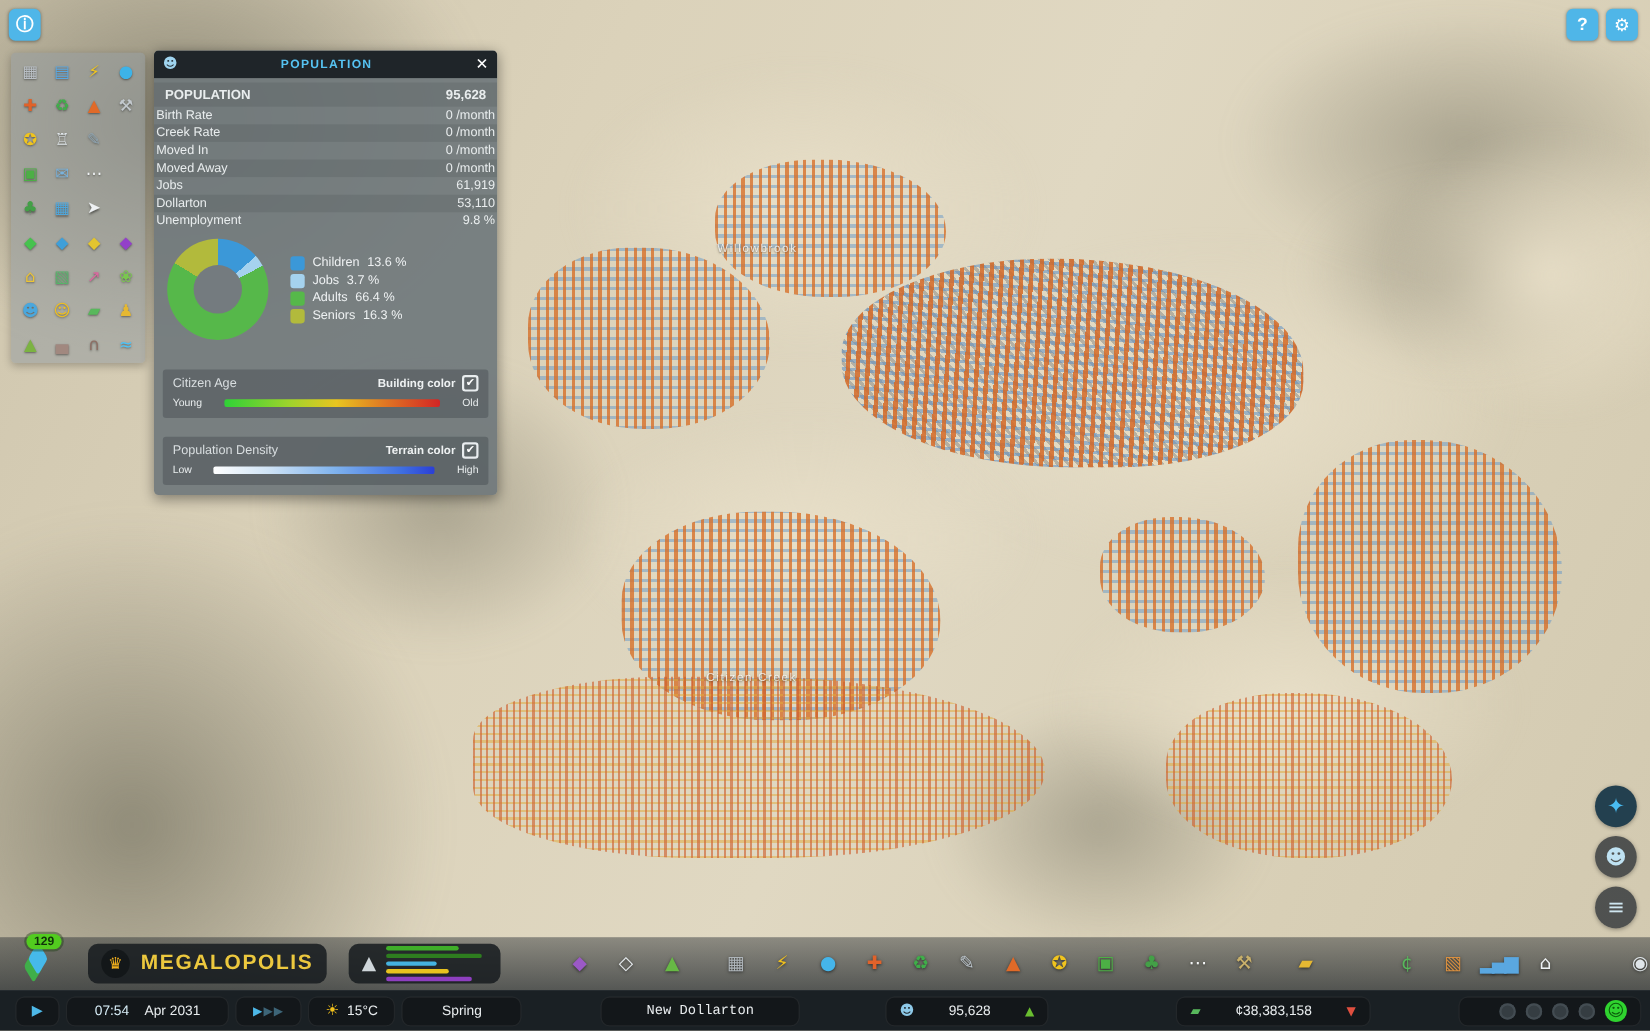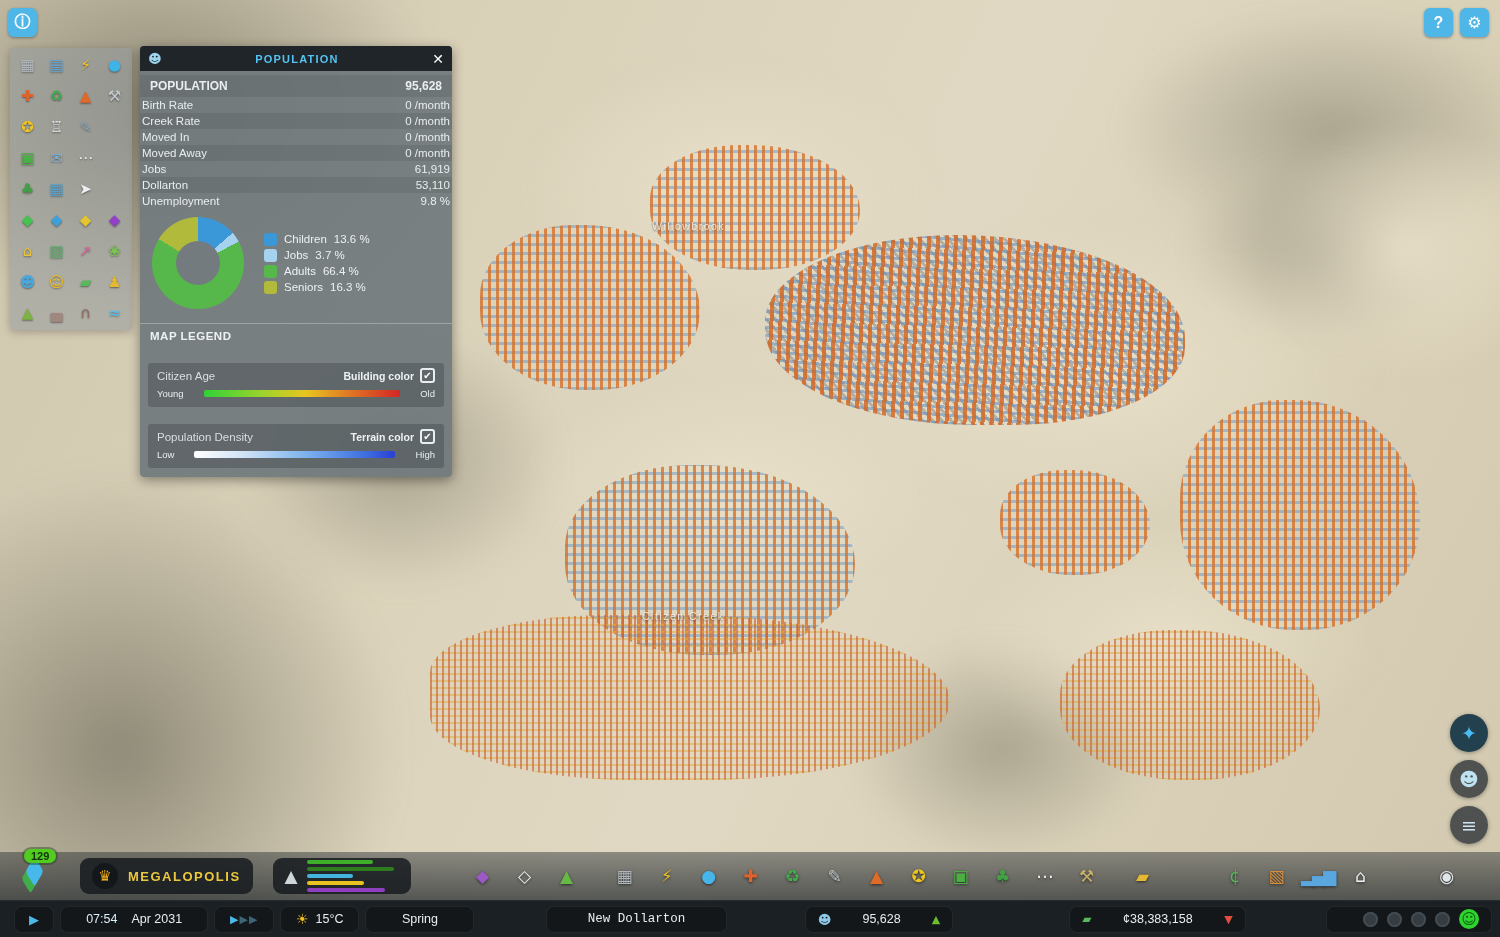--- a/index.html
+++ b/index.html
@@ -79,21 +79,21 @@
   .xp{position:relative;margin-left:16px;width:44px;height:40px;flex:none;cursor:pointer;}
   .xp .d{position:absolute;width:17px;height:17px;transform:rotate(45deg) skew(14deg,14deg);border-radius:3px;}
   .xp .d1{left:6px;top:14px;background:#3fae49;}
   .xp .d2{left:10px;top:7px;background:#46b9ea;}
   .xp-badge{position:absolute;top:-7px;left:8px;background:#52cc1f;color:#10330a;font-size:11px;
       font-weight:bold;padding:1px 7px;border-radius:9px;box-shadow:0 0 0 2px rgba(22,60,12,.4);}
   .tb-pill{background:rgba(22,27,31,.85);border-radius:9px;height:36px;display:flex;align-items:center;
       padding:0 12px;margin-left:20px;cursor:pointer;}
   .trophy{width:26px;height:26px;border-radius:50%;background:rgba(10,13,15,.55);display:flex;
       align-items:center;justify-content:center;color:#f2b01d;font-size:15px;}
-  .ms-label{margin-left:10px;color:#ecc83e;font-weight:bold;font-size:13px;letter-spacing:1.5px;}
+  .ms-label{margin-left:10px;color:#ecc83e;font-weight:bold;font-size:19px;letter-spacing:1.5px;}
   .prog-icon{color:#cfd6da;font-size:17px;}
   .prog-bars{width:92px;margin-left:9px;}
   .prog-bar{height:4.5px;border-radius:2px;margin:2.5px 0;}
   .tb-icons{display:flex;align-items:center;margin-left:56px;}
   .tb-icon{width:30px;height:30px;display:flex;align-items:center;justify-content:center;font-size:17px;
       letter-spacing:-2px;text-shadow:0 1px 3px rgba(0,0,0,.6);cursor:pointer;}
 
   
   .statusbar{position:absolute;left:0;right:0;bottom:0;height:37px;background:#1a2024;
       border-top:1px solid rgba(255,255,255,.05);display:flex;align-items:center;padding:0 8px;}
@@ -304,21 +304,20 @@
         </div>
 
         <div class="age-item" data-name="age-legend-item">
           <span class="age-swatch" data-name="legend-swatch" style="background: rgb(178, 186, 60);"></span>
           <span data-name="legend-label">Seniors</span>
           <span data-name="legend-value">16.3 %</span>
         </div>
       </div>
   </div>
 
-  <div class="sec-title" data-name="map-legend-title">MAP LEGEND</div>
   <div data-name="map-legend">
 
       <div class="legend-block" data-name="map-legend-row">
         <div class="lb-head">
           <span class="lb-label" data-name="legend-row-label">Citizen Age</span>
           <span class="lb-toggle" data-name="legend-toggle-label">Building color</span>
           <span class="lcheck glyph" data-name="legend-checkbox">✔</span>
         </div>
         <div class="lb-bar-row">
           <span data-name="gradient-min-label">Young</span>

